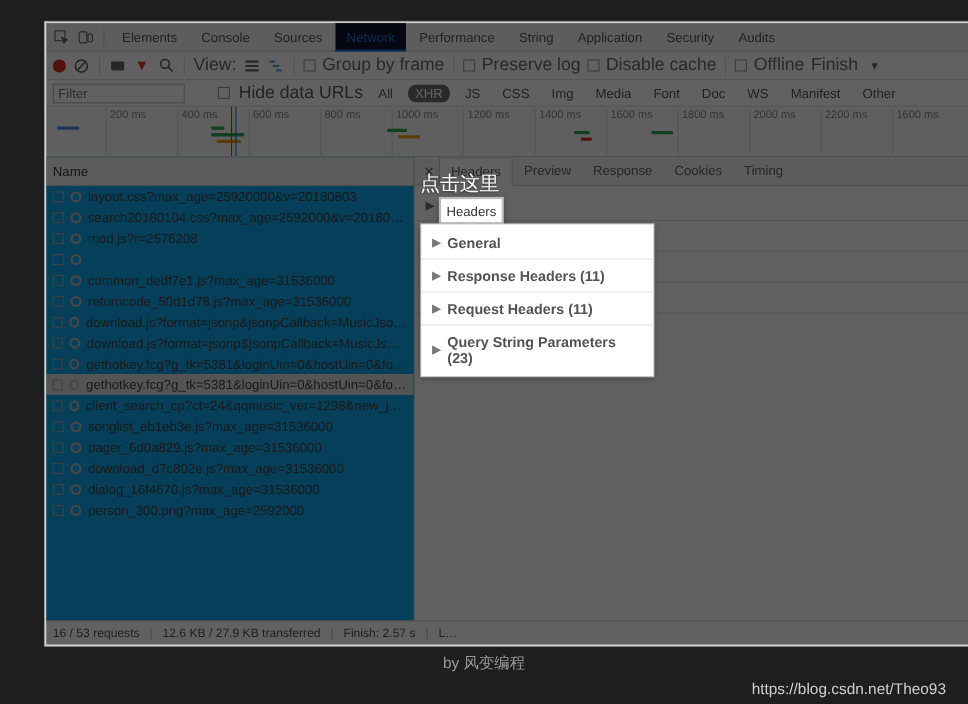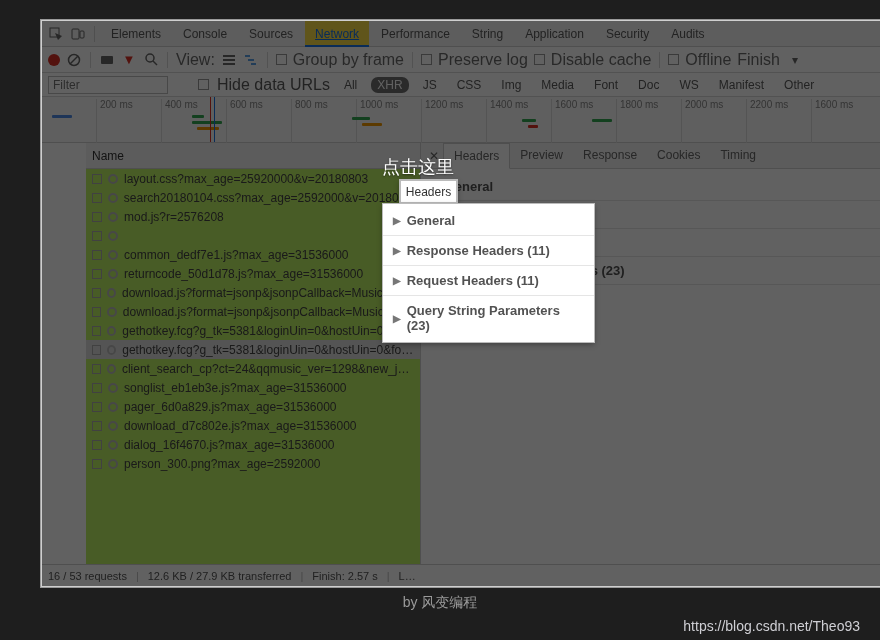--- a/index.html
+++ b/index.html
@@ -37,21 +37,21 @@
     align-items: center;
     border-bottom: 1px solid #d0d0d0;
     padding: 0 4px;
     gap: 2px;
     background: #f3f3f3;
     color: #5a5a5a;
   }
   .panel-tabs .icon-btn { width: 20px; height: 20px; display:flex;align-items:center;justify-content:center; }
   .panel-tabs .sep { width:1px; height:16px; background:#d0d0d0; margin:0 4px; }
   .panel-tab { padding: 0 10px; height:26px; line-height:26px; cursor:default; }
-  .panel-tab.active { color: #1a73e8; border-bottom: 2px solid #1a73e8; background:#fde047;text-decoration:underline; }
+  .panel-tab.active { color: #1a73e8; border-bottom: 2px solid #1a73e8; background:#0f172a; }
 
   
   .net-toolbar {
     height: 26px;
     display:flex; align-items:center;
     gap:6px;
     padding: 0 6px;
     border-bottom:1px solid #d8d8d8;
     color:#6b6b6b;
     background:#fff;
@@ -105,22 +105,21 @@
   .wf { position:absolute; height:3px; border-radius:1px; }
 
   
   .content {
     flex:1; display:flex; overflow:hidden; position:relative;
   }
   .req-pane {
     width: 335px;
     border-right:1px solid #d0d0d0;
     display:flex; flex-direction:column;
-    background:#bef264;
-    margin-left:44px;
+    background:#0ea5e9;
   }
   .req-header {
     height:26px; line-height:26px;
     padding: 0 6px;
     border-bottom:1px solid #d0d0d0;
     background:#f1f1f1;
     color:#333;
   }
   .req-list { flex:1; overflow:hidden; }
   .req-row {

